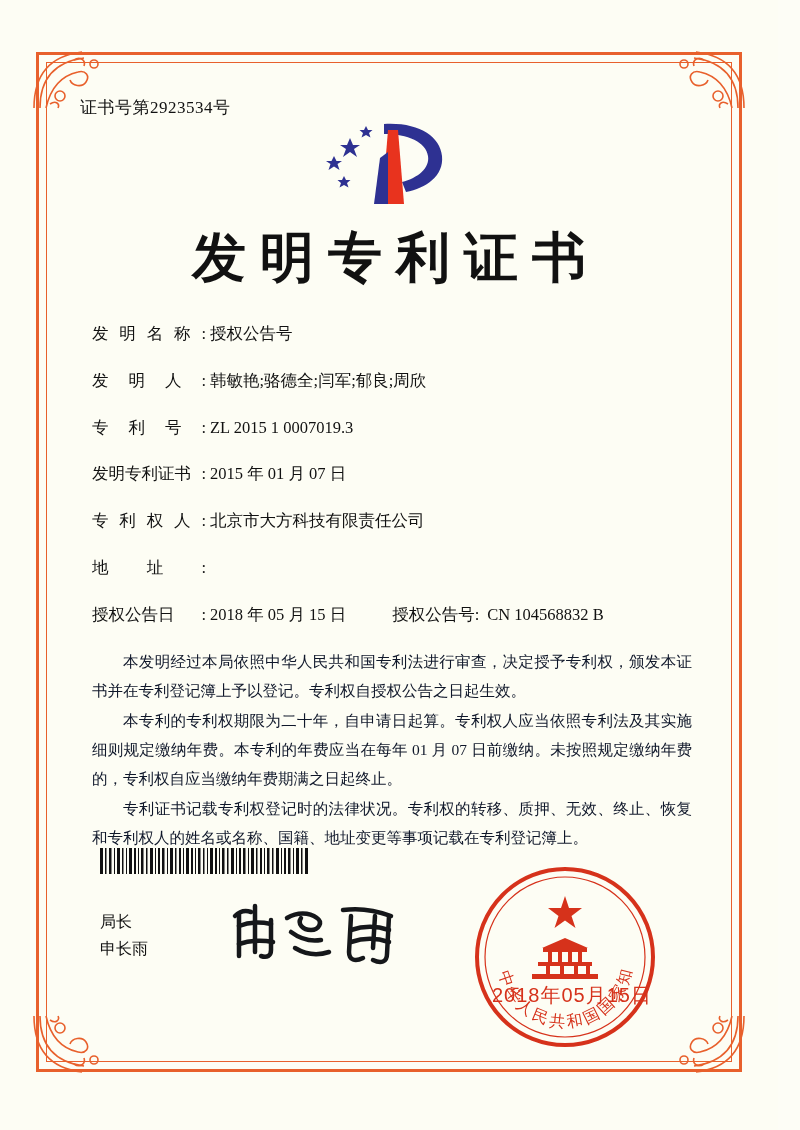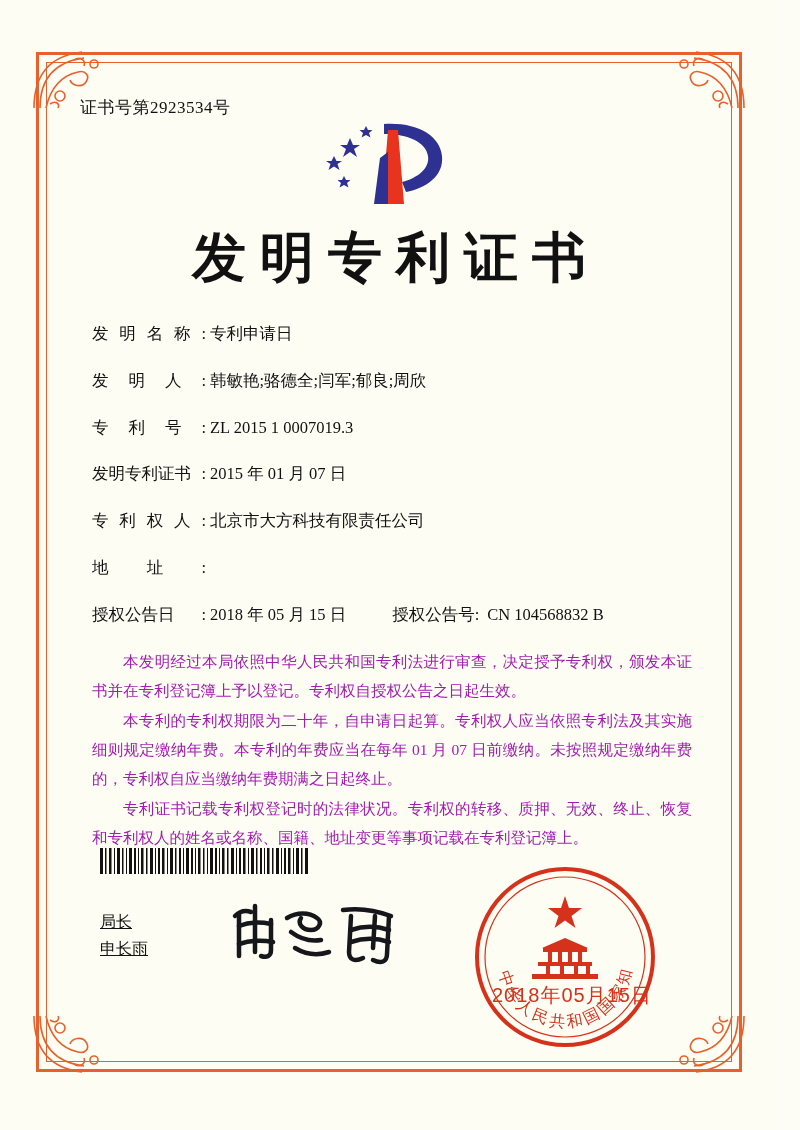--- a/index.html
+++ b/index.html
@@ -134,21 +134,21 @@
   }
 
   
   .paragraphs {
     position: absolute;
     left: 92px;
     top: 648px;
     width: 600px;
     font-size: 15.5px;
     line-height: 1.85;
-    color: #a21caf;
+    color: #0f172a;
     text-align: justify;
   }
   .paragraphs p {
     margin: 0 0 2px 0;
     text-indent: 2em;
   }
 
   
   .barcode {
     position: absolute;
@@ -159,21 +159,20 @@
   }
 
   
   .sign-block {
     position: absolute;
     left: 100px;
     top: 908px;
     font-size: 16px;
     line-height: 1.7;
     color: #111;
-    text-decoration: underline;
   }
   .signature {
     position: absolute;
     left: 225px;
     top: 890px;
     width: 190px;
     height: 80px;
     color: #15171a;
   }
 
@@ -291,21 +290,21 @@
 
   <div class="fields">
     <div class="field-row">
       <div class="field-label">
         <span>发</span>
         <span>明</span>
         <span>名</span>
         <span>称</span>
         <span class="field-sep">:</span>
       </div>
-      <div class="field-value">专利申请日</div>
+      <div class="field-value">授权公告号</div>
     </div>
 
     <div class="field-row">
       <div class="field-label">
         <span>发</span>
         <span>明</span>
         <span>人</span>
         <span class="field-sep">:</span>
       </div>
       <div class="field-value">韩敏艳;骆德全;闫军;郁良;周欣</div>

